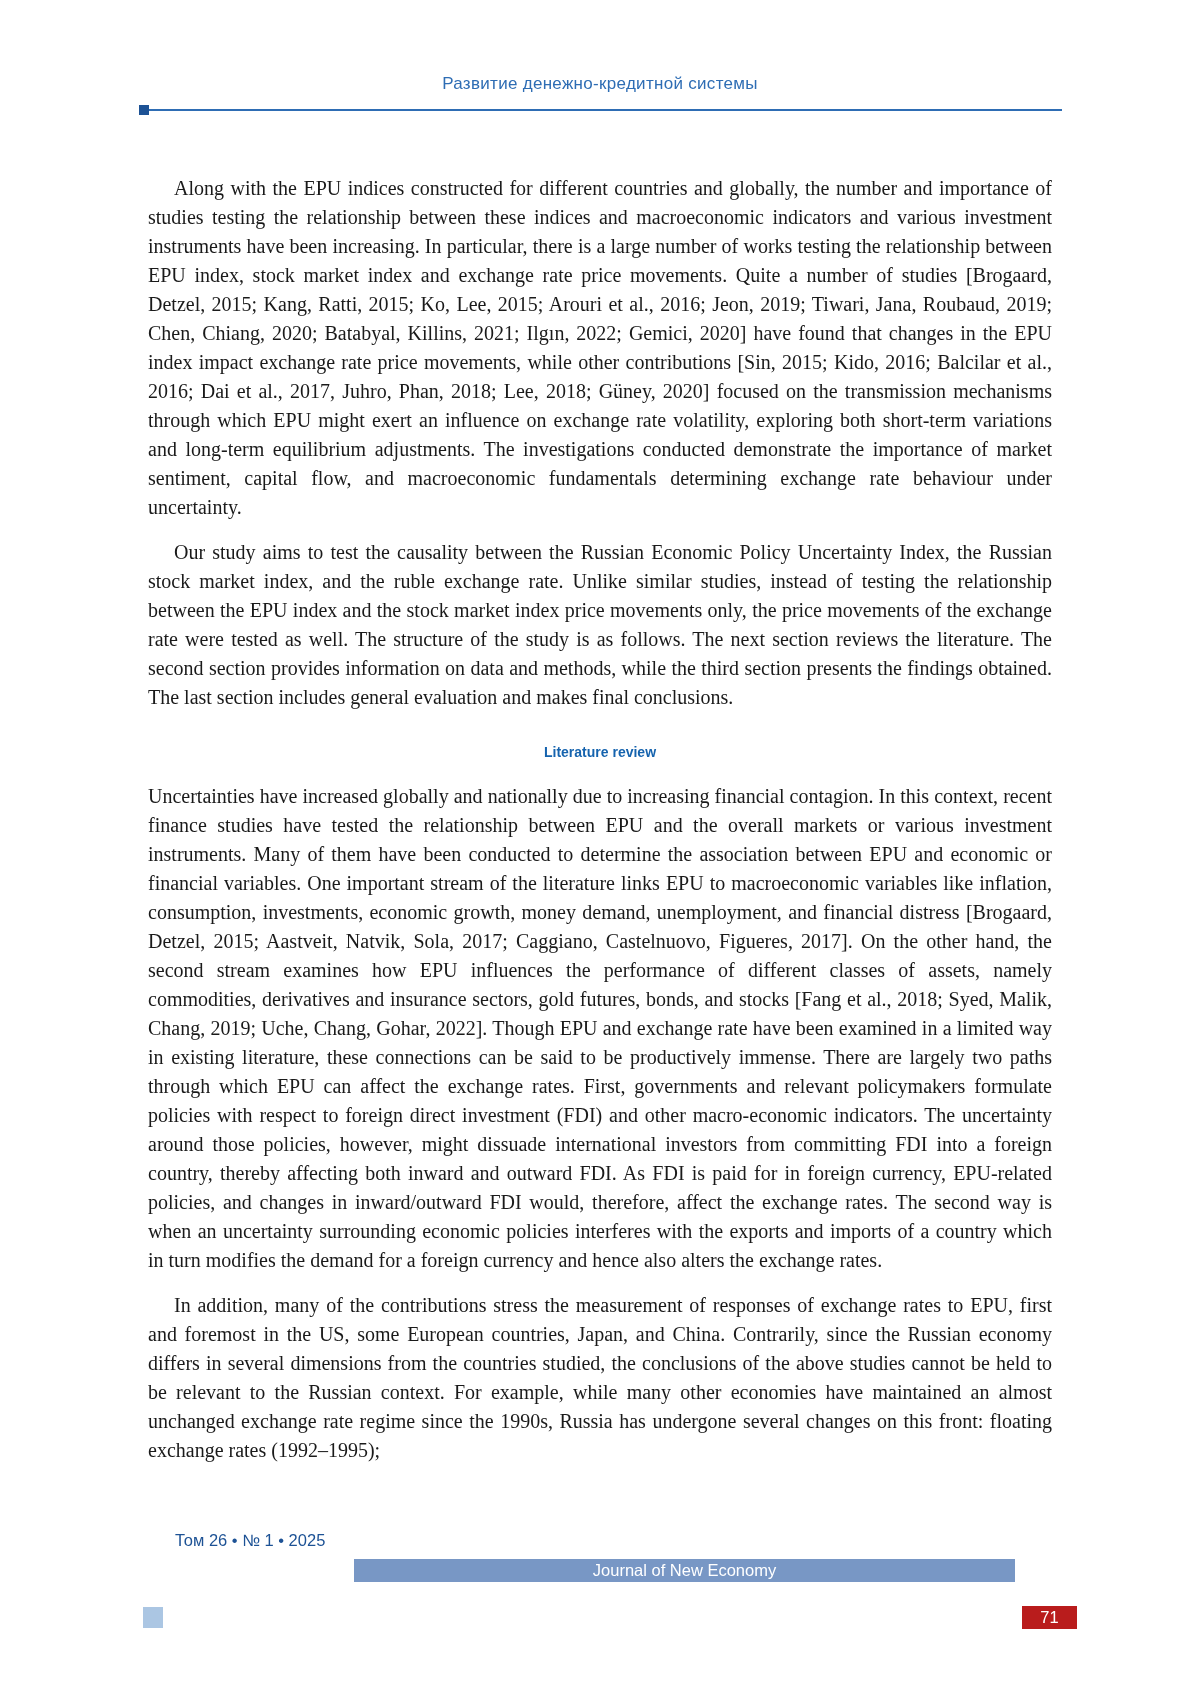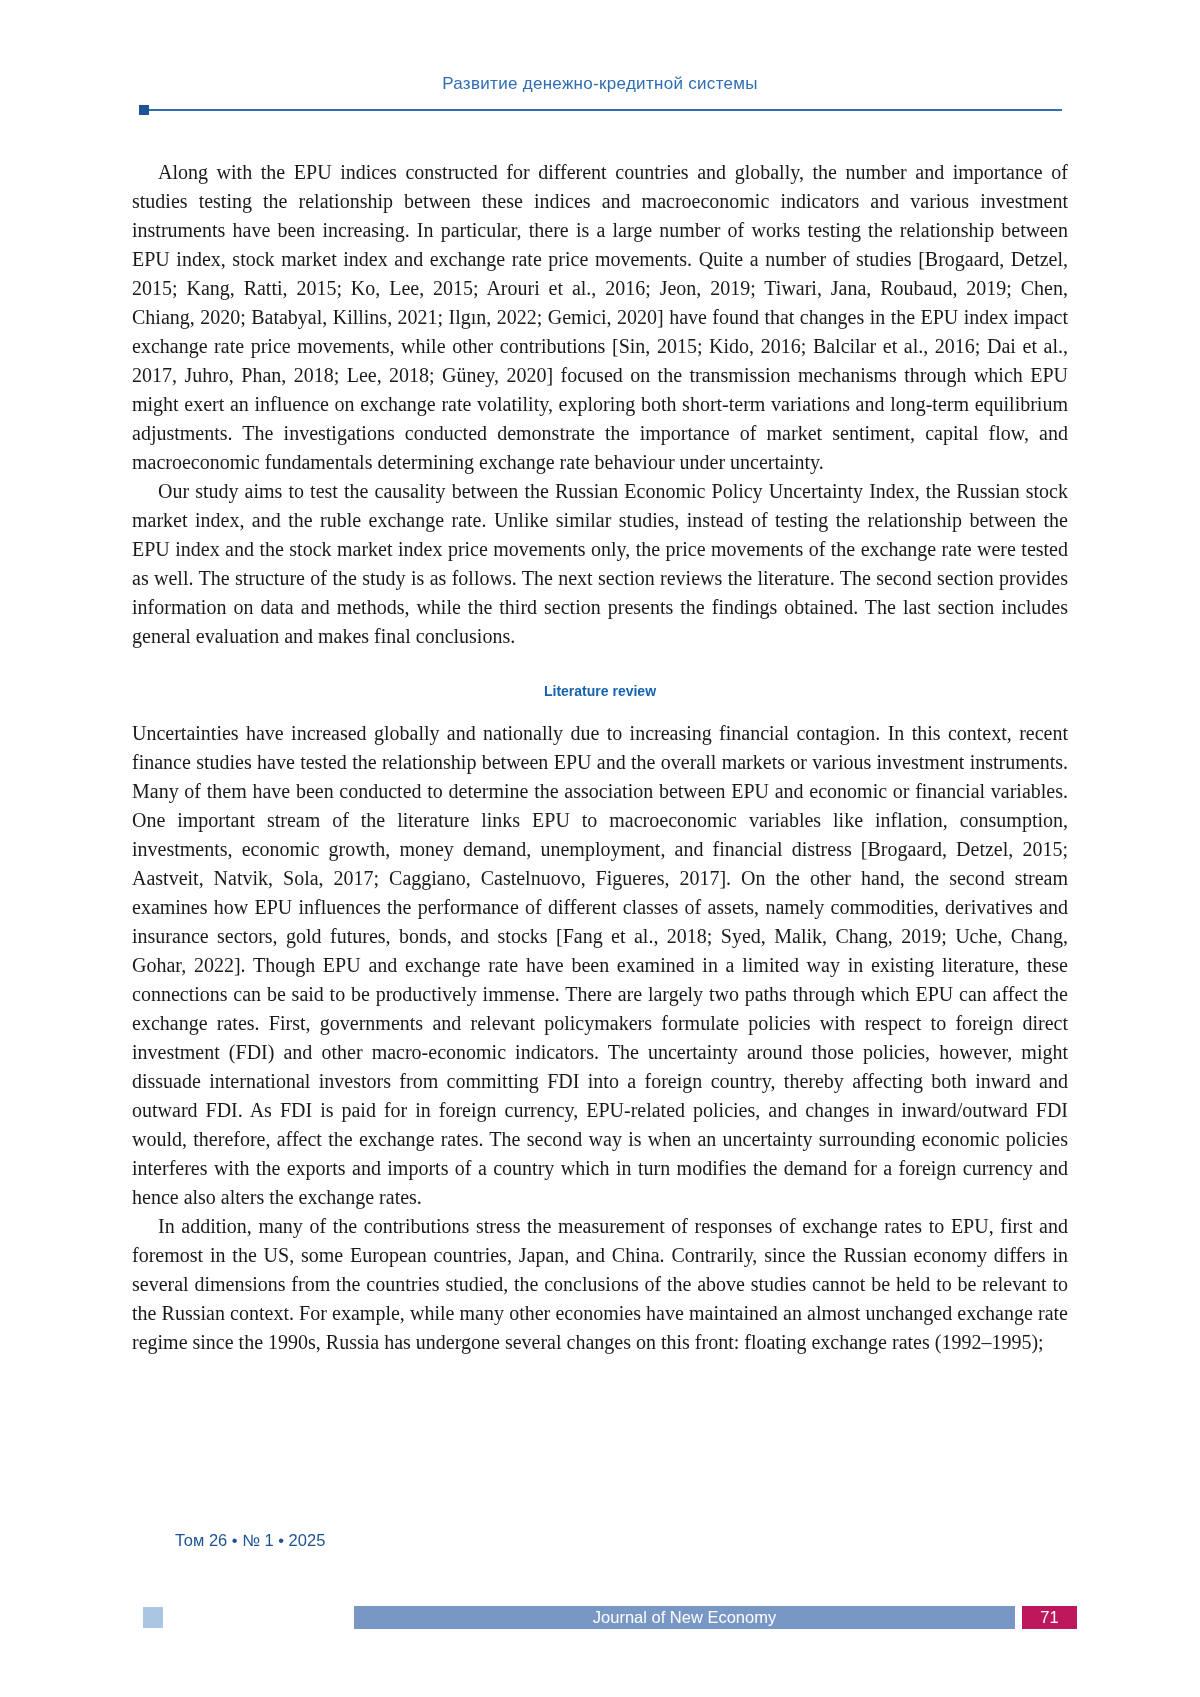--- a/index.html
+++ b/index.html
@@ -25,48 +25,48 @@
     position:absolute; left:-1px; top:-4px; width:10px; height:10px;
     background:#1d5295; display:block;
   }
 
   
   .article {
     position:absolute; left:132px; top:158px; width:936px;
     font-size:20px; line-height:29px; color:#1a1a1a;
     text-align:justify; hyphens:auto; -webkit-hyphens:auto;
   }
-  .article p { margin:0; }
+  .article p { margin:16px; }
   .article p.indent { text-indent:26px; }
   .section-heading {
     margin:26px 0 14px 0;
     font-family:"Liberation Sans", sans-serif;
     font-weight:bold; font-size:14px; line-height:28px;
     color:#1563ae; text-align:center;
   }
 
   
   .footer-square {
     position:absolute; left:143px; top:1607px; width:20px; height:21px;
     background:#abc6e3;
   }
   .volume-label {
     position:absolute; left:175px; top:1529px; height:22px; line-height:22px;
     font-family:"Liberation Sans", sans-serif;
     font-size:16.5px; color:#1d5295; white-space:nowrap;
   }
   .journal-bar {
-    position:absolute; left:354px; top:1606px; width:661px; height:23px;
+    position:absolute; left:354px; top:1559px; width:661px; height:23px;
     background:#7897c5; color:#ffffff; text-align:center;
     font-family:"Liberation Sans", sans-serif;
     font-size:16.5px; line-height:23px;
   }
   .page-number-box {
     position:absolute; left:1022px; top:1606px; width:55px; height:23px;
-    background:#be185d; color:#ffffff; text-align:center;
+    background:#b91c1c; color:#ffffff; text-align:center;
     font-family:"Liberation Sans", sans-serif;
     font-size:16.5px; line-height:23px;
   }
 </style>
 </head>
 <body>
 
 <div class="page">
 
   <div class="running-head">Развитие денежно-кредитной системы</div>

